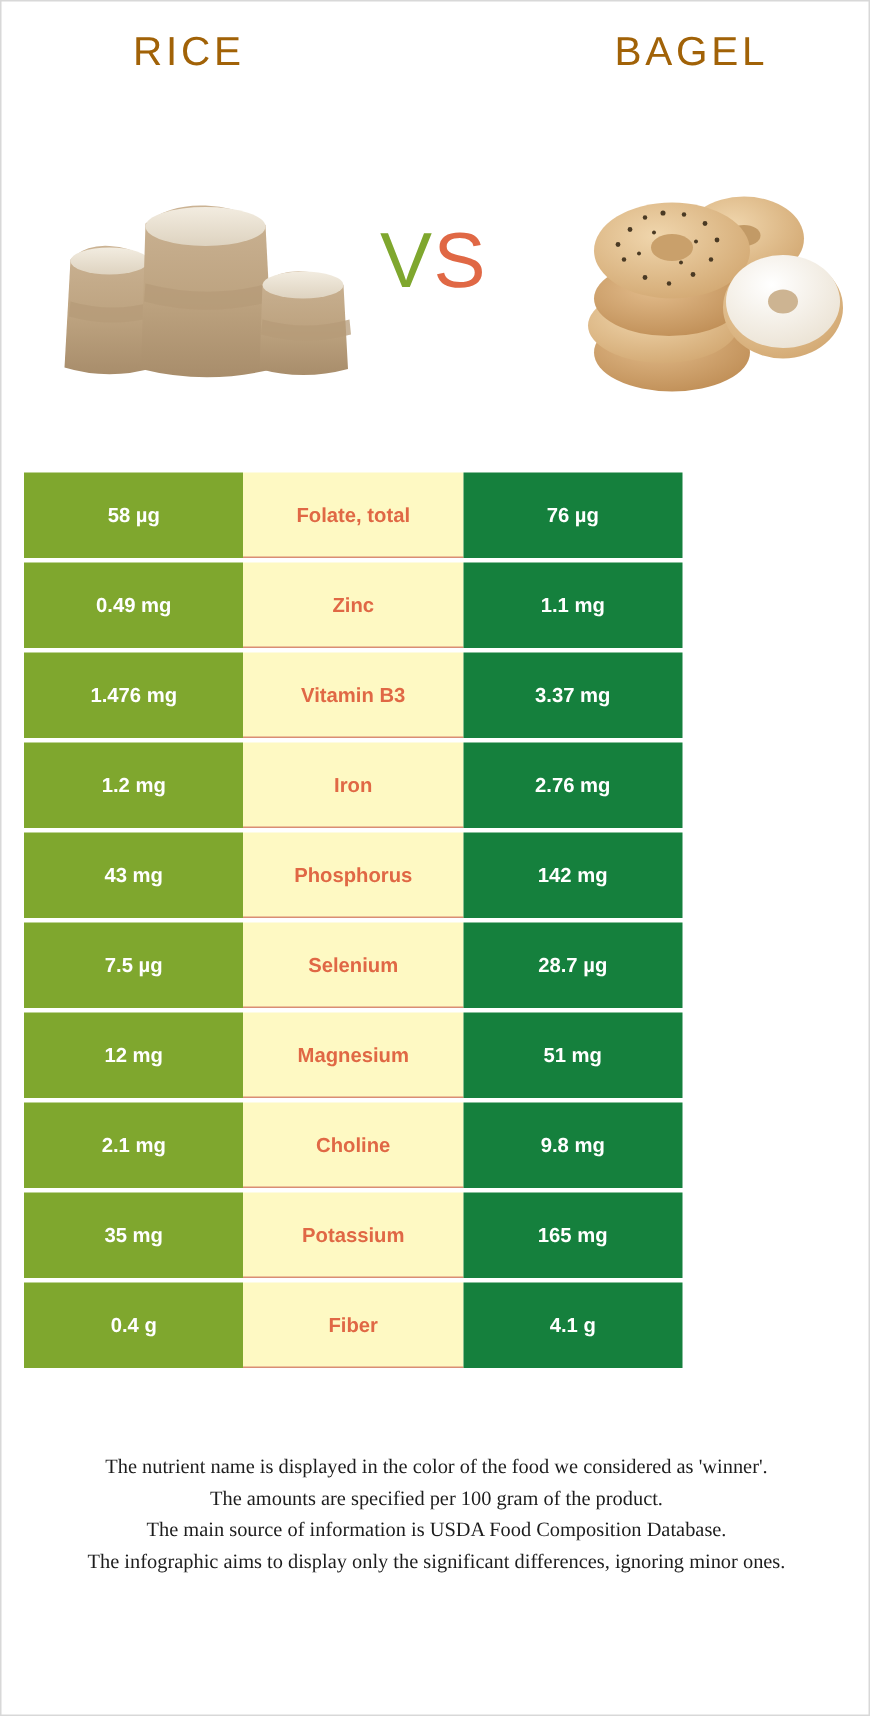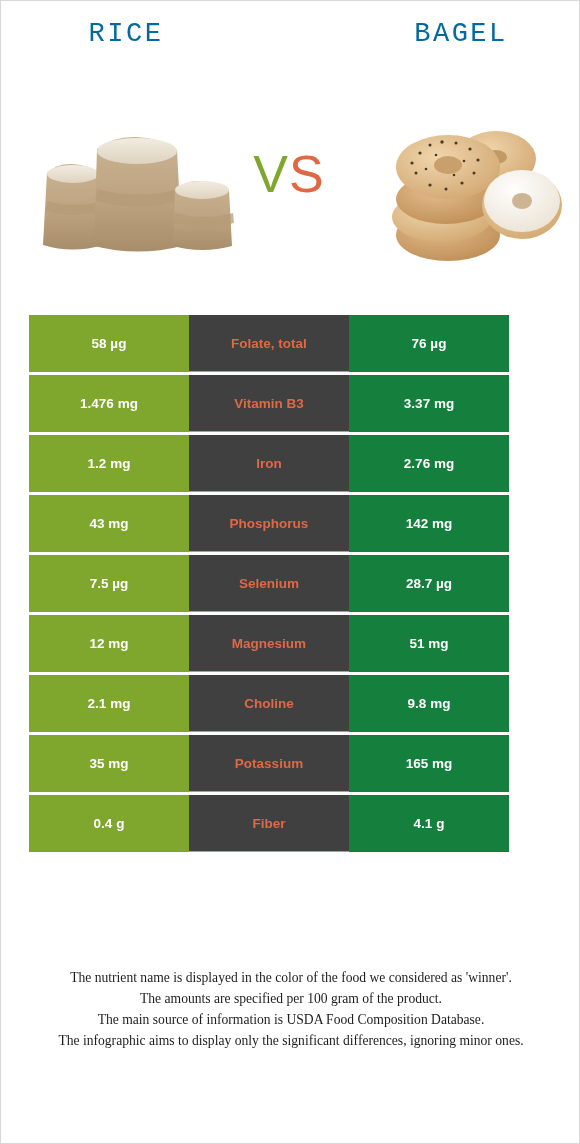--- a/index.html
+++ b/index.html
@@ -24,25 +24,25 @@
   .header {
     position: absolute;
     top: 0;
     left: 0;
     width: 580px;
     height: 300px;
   }
   .title {
     position: absolute;
     top: 18px;
-    font-family: Liberation Mono, monospace;
+    font-family: Liberation Sans, sans-serif;
     font-size: 27px;
     font-weight: 300;
     letter-spacing: 2.5px;
-    color: #0369a1;
+    color: #a16207;
     text-align: center;
     white-space: nowrap;
   }
   .title-left  { left: 25px;  width: 200px; }
   .title-right { right: 20px; width: 200px; }
 
   .vs {
     position: absolute;
     top: 133px;
     left: 228px;
@@ -65,23 +65,23 @@
     top: 110px;
     height: 160px;
   }
   .food-left  { left: 34px;  width: 205px; }
   .food-right { left: 375px; width: 190px; }
   .food svg { display: block; width: 100%; height: 100%; }
 
   
   .table {
     position: absolute;
-    left: 28px;
+    left: 15px;
     top: 314px;
-    width: 480px;
+    width: 439px;
   }
   .row {
     display: flex;
     height: 57px;
     margin-bottom: 3px;
   }
   .row:last-child { margin-bottom: 0; }
 
   .cell {
     display: flex;
@@ -92,21 +92,21 @@
     box-sizing: border-box;
     white-space: nowrap;
   }
   .cell-left {
     width: 179px;
     background: #7FA72E;
     color: #ffffff;
   }
   .cell-mid {
     width: 179px;
-    background: #404040;
+    background: #fef9c3;
     color: #E06845;
     border-bottom: 1px solid #d98e74;
     font-weight: 700;
   }
   .row:first-child .cell-mid { border-top: 0; }
   .cell-right {
     width: 179px;
     background: #15803d;
     color: #ffffff;
   }
@@ -221,20 +221,25 @@
   </div>
 
   <div class="table">
 
     <div class="row">
       <div class="cell cell-left">58 µg</div>
       <div class="cell cell-mid">Folate, total</div>
       <div class="cell cell-right">76 µg</div>
     </div>
 
+    <div class="row">
+      <div class="cell cell-left">0.49 mg</div>
+      <div class="cell cell-mid">Zinc</div>
+      <div class="cell cell-right">1.1 mg</div>
+    </div>
 
     <div class="row">
       <div class="cell cell-left">1.476 mg</div>
       <div class="cell cell-mid">Vitamin B3</div>
       <div class="cell cell-right">3.37 mg</div>
     </div>
 
     <div class="row">
       <div class="cell cell-left">1.2 mg</div>
       <div class="cell cell-mid">Iron</div>

